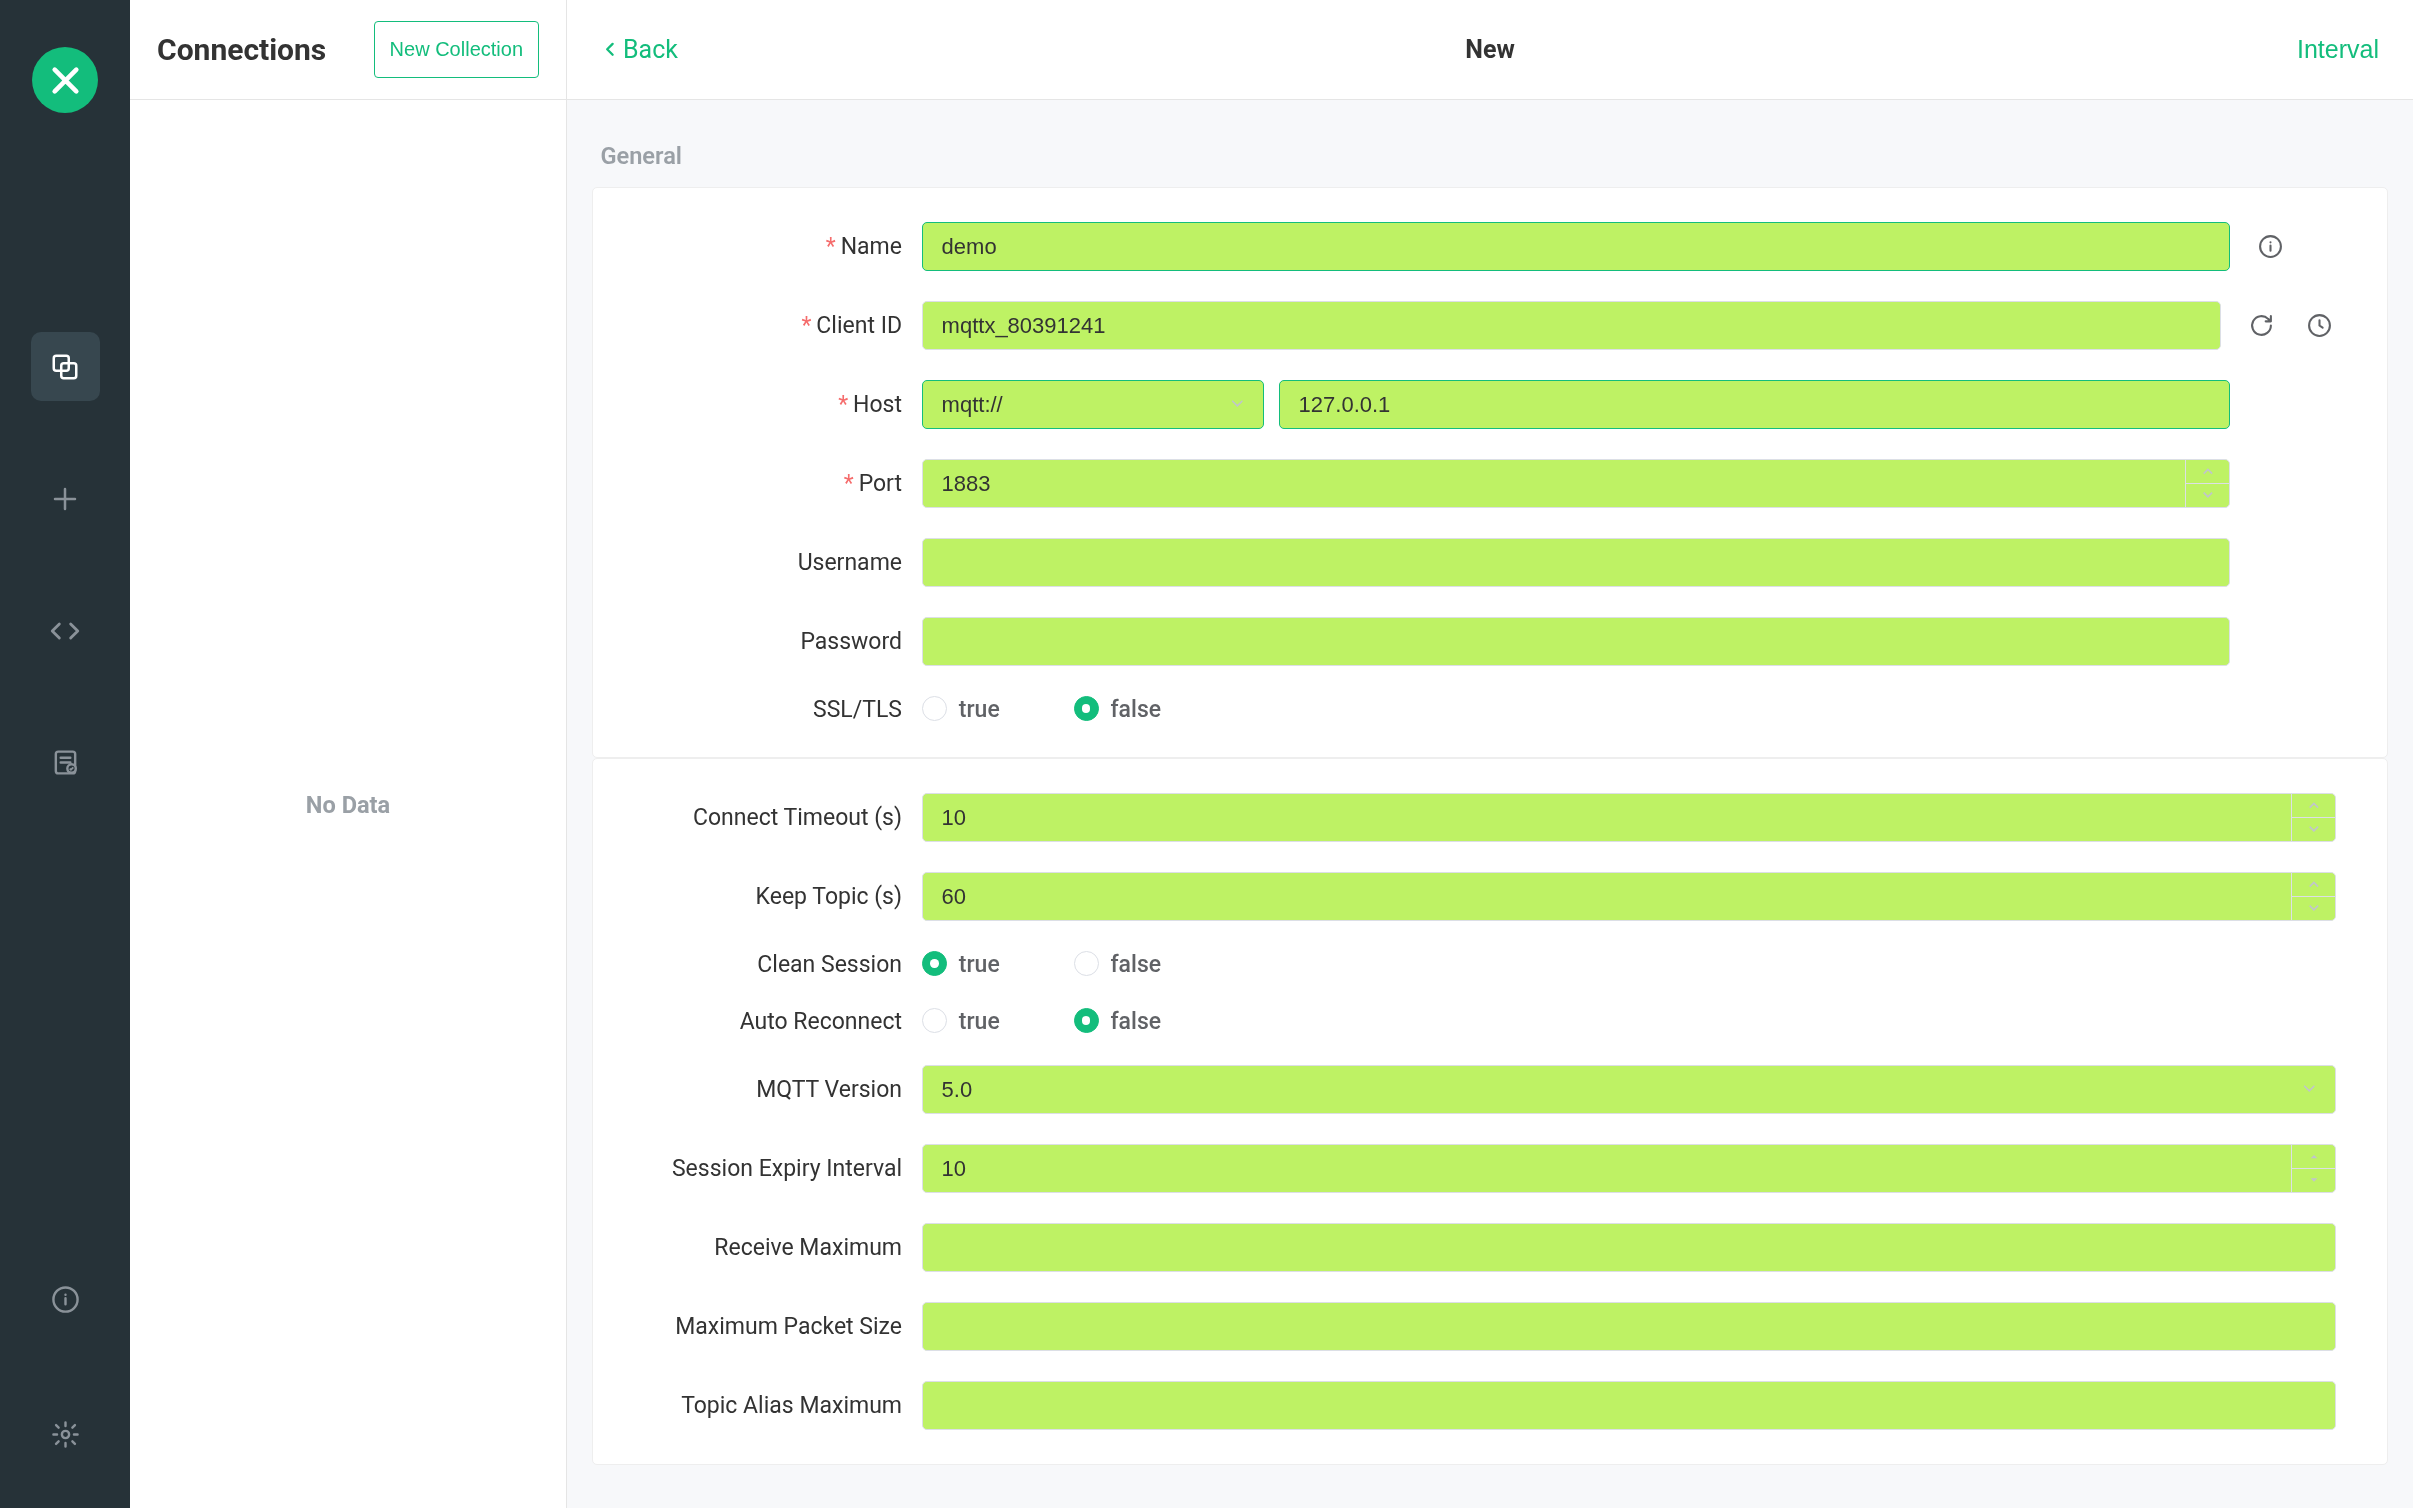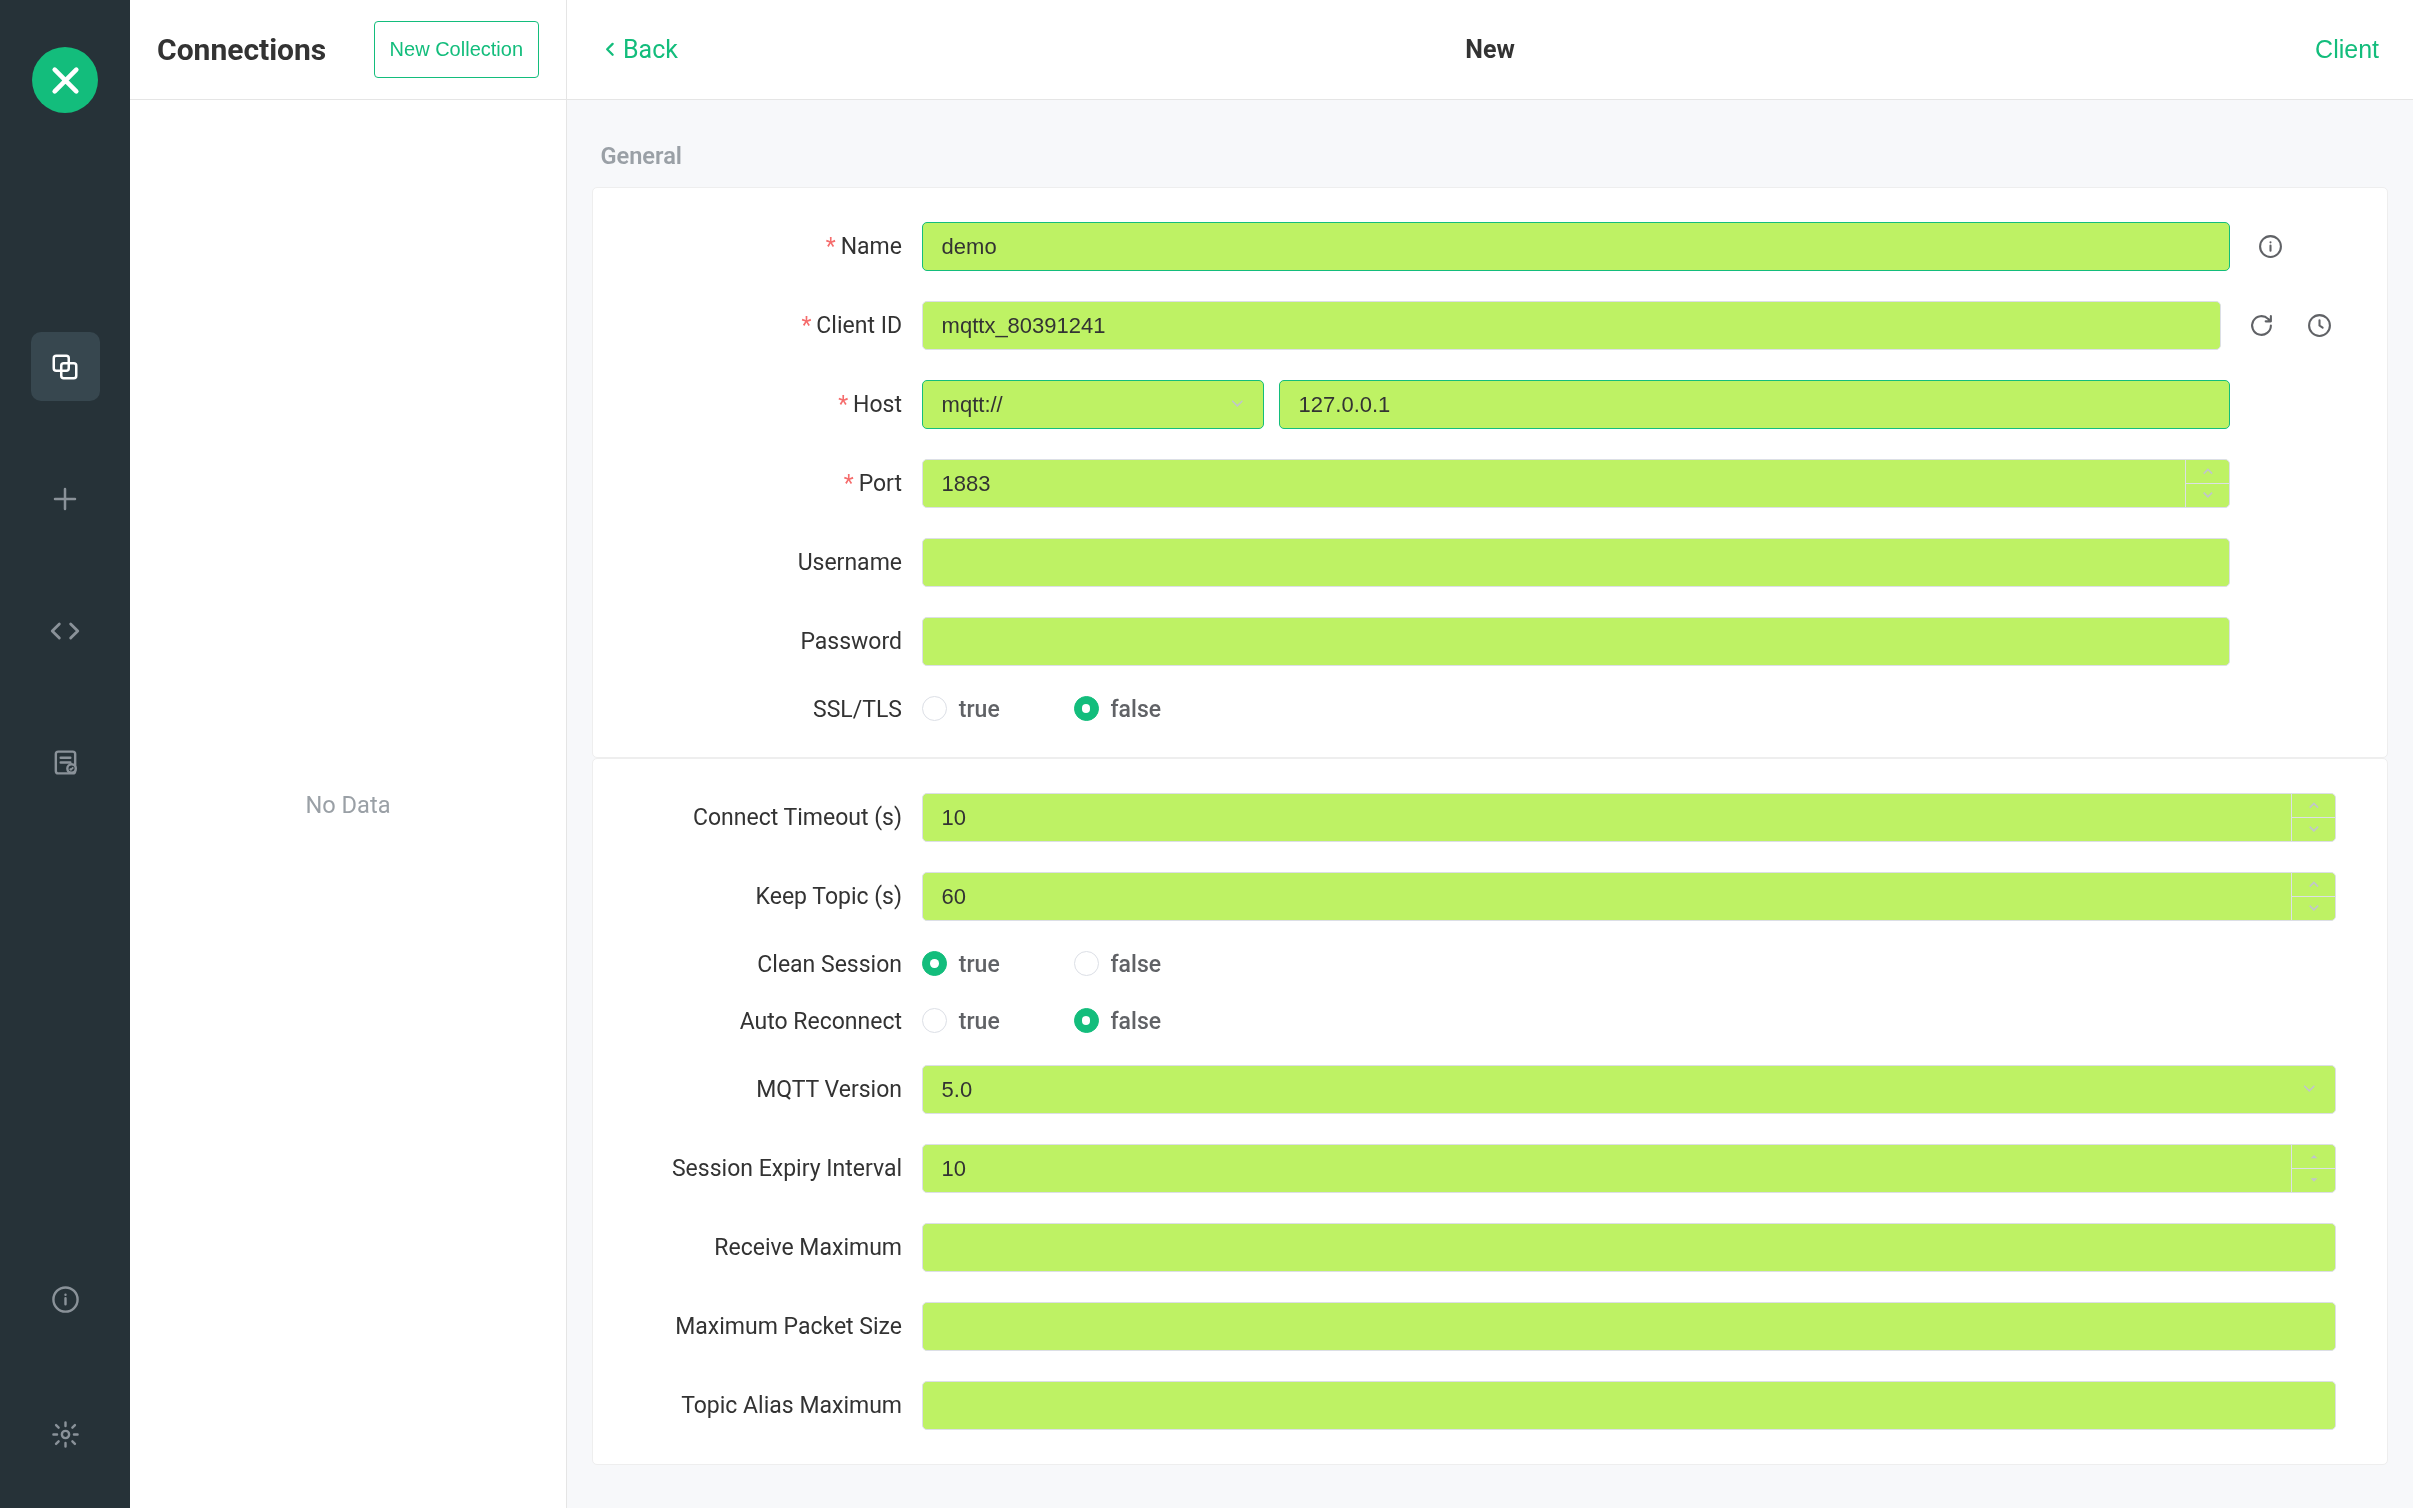--- a/index.html
+++ b/index.html
@@ -66,20 +66,21 @@
       font-size: 20px;
       cursor: pointer;
     }
     .no-data {
       flex: 1;
       display: flex;
       align-items: center;
       justify-content: center;
       color: #9aa0a6;
       font-size: 23.6px;
+      font-weight: bold;
     }
     
     .main { flex: 1; display: flex; flex-direction: column; background: #f7f8fa; }
     .topbar {
       height: 100px;
       background: #fff;
       border-bottom: 0.8px solid #e5e5e5;
       display: flex;
       align-items: center;
       padding: 0 34px;
@@ -196,21 +197,21 @@
 
 <main class="main">
   <div class="topbar">
     <div class="back">
       <svg width="18.6" height="18.6" viewBox="0 0 24 24">
           <path d="M15 5l-7 7 7 7" stroke="#13bd7c" stroke-width="3" fill="none" stroke-linecap="round" stroke-linejoin="round"></path>
         </svg>
       <span>Back</span>
     </div>
     <div class="topbar-title">New</div>
-    <button class="connect-btn">Client</button>
+    <button class="connect-btn">Interval</button>
   </div>
 
   <div class="content">
     <div class="section-title">General</div>
     <div class="card">
 
       <div class="form-row">
         <div class="label-col"><span class="req">*</span><span>Name</span></div>
         <div class="input-col">
           <input class="input green" value="demo" style="">

